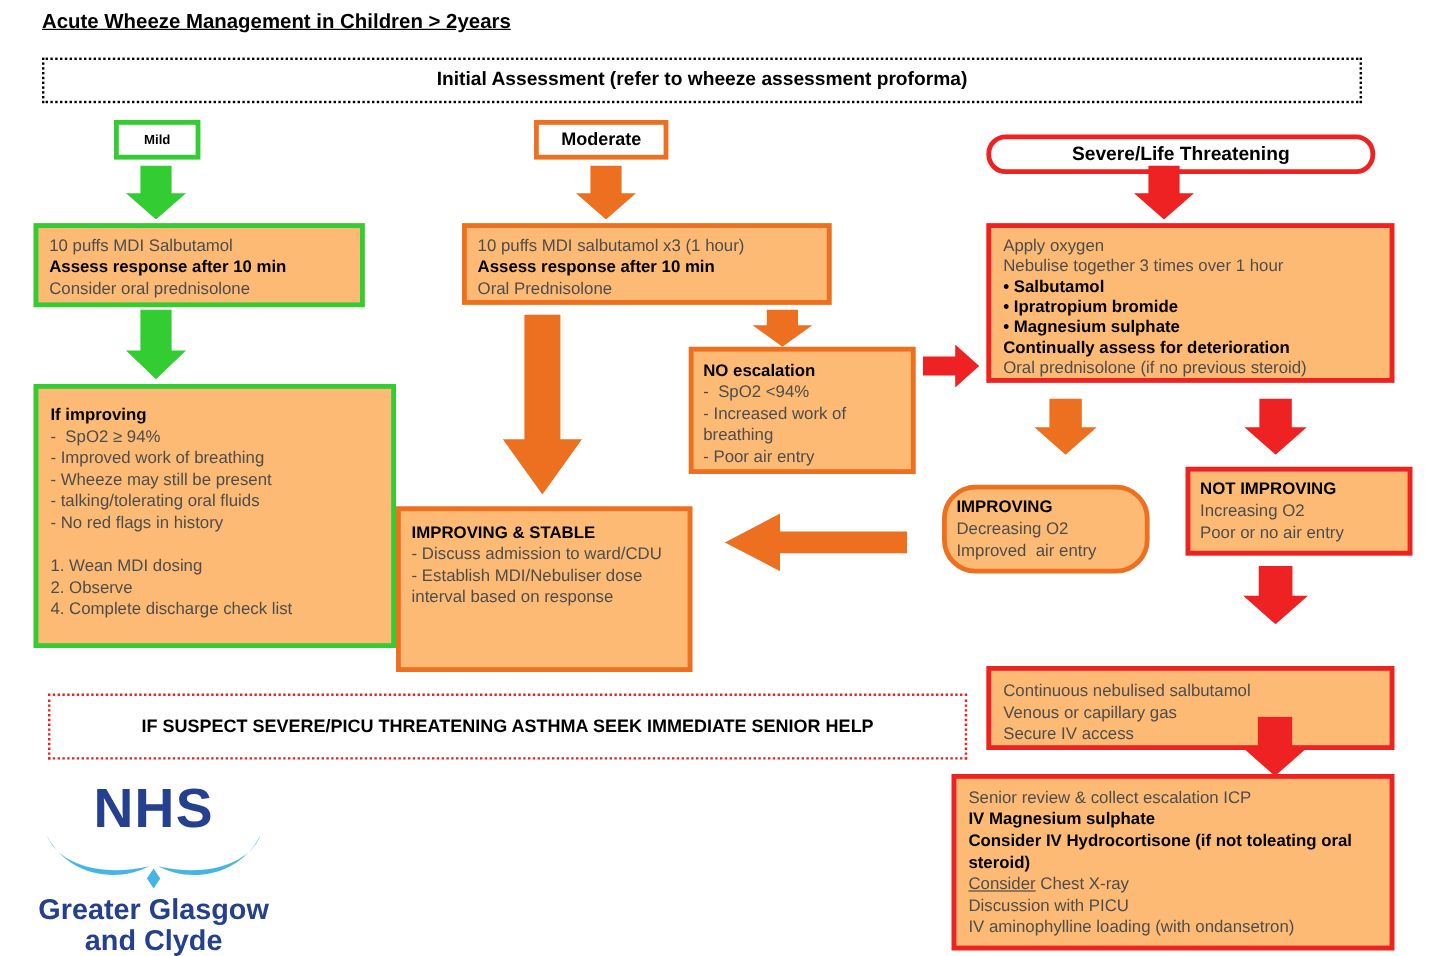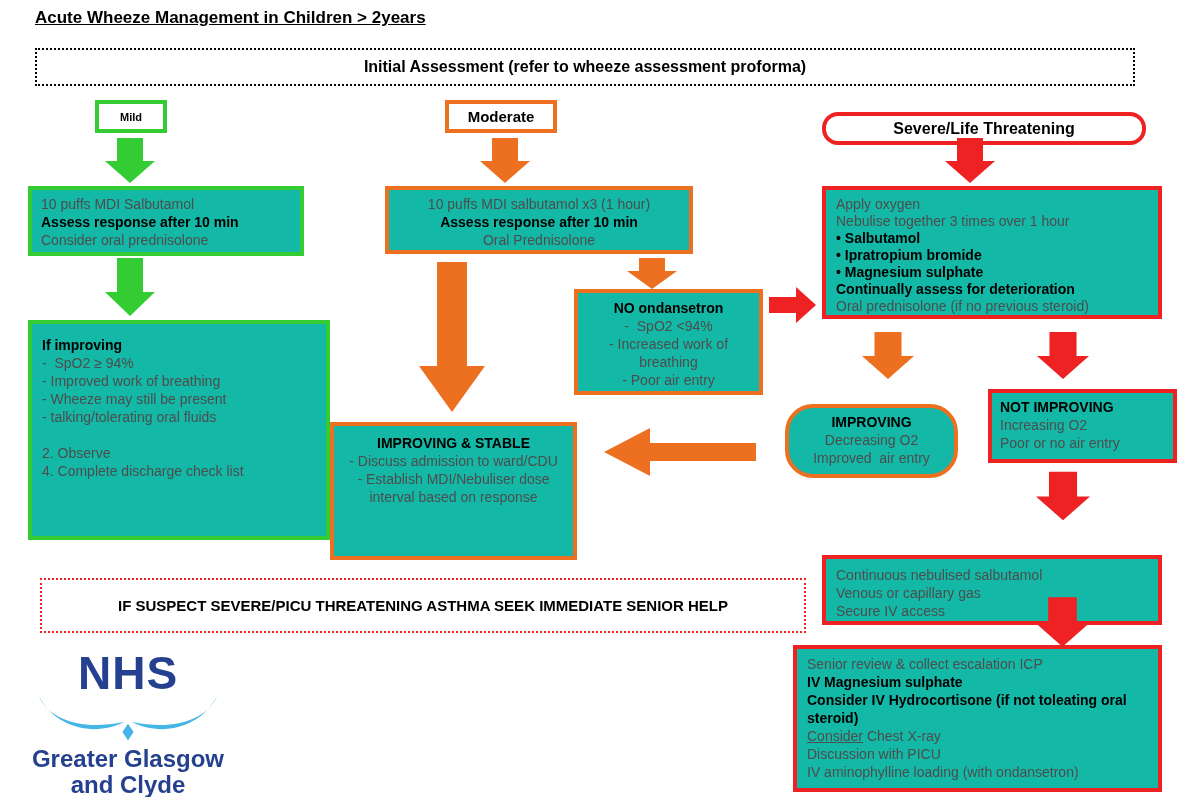--- a/index.html
+++ b/index.html
@@ -4,29 +4,29 @@
 <style>
   html,body{margin:0;padding:0;}
   body{
     font-family:"Liberation Sans","DejaVu Sans",sans-serif;
     background:#ffffff;
     width:1201px;height:797px;position:relative;overflow:hidden;
     color:#000;
   }
   .abs{position:absolute;box-sizing:border-box;}
   .box{
-    position:absolute;box-sizing:border-box;background:#14b8a6;
+    position:absolute;box-sizing:border-box;background:#fdba74;
     font-size:14px;line-height:18px;color:#4d4d4d;
     padding:5px 9px;
   }
   .box .ln{white-space:pre-wrap;}
   .b{font-weight:bold;color:#000;}
   .u{text-decoration:underline;}
   .green-border{border:4px solid var(--green);}
-  .orange-border{border:4px solid var(--orange);text-align:center;}
+  .orange-border{border:4px solid var(--orange);}
   .red-border{border:4px solid var(--red);}
   .fill-green{fill:var(--green);}
   .fill-orange{fill:var(--orange);}
   .fill-red{fill:var(--red);}
   .label-box{
     position:absolute;box-sizing:border-box;background:#fff;
     display:flex;align-items:center;justify-content:center;
     font-weight:bold;color:#000;
   }
   .title{
@@ -86,41 +86,43 @@
 <svg class="abs" style="left:104px;top:258px;" width="52" height="58" viewBox="0 0 50 58">
   <polygon class="fill-green" points="12,0 38,0 38,34 50,34 25,58 0,34 12,34"></polygon>
 </svg>
 
 <div class="box green-border" style="left:28px;top:320px;width:302px;height:220px;padding:12px 10px;">
   <div class="ln b">If improving</div>
   <div class="ln">-  SpO2 ≥ 94%</div>
   <div class="ln">- Improved work of breathing</div>
   <div class="ln">- Wheeze may still be present</div>
   <div class="ln">- talking/tolerating oral fluids</div>
+  <div class="ln">- No red flags in history</div>
   <div class="spacer"></div>
+  <div class="ln">1. Wean MDI dosing</div>
   <div class="ln">2. Observe</div>
   <div class="ln">4. Complete discharge check list</div>
 </div>
 
 <div class="box orange-border" style="left:385px;top:186px;width:308px;height:68px;">
   <div class="ln">10 puffs MDI salbutamol x3 (1 hour)</div>
   <div class="ln b">Assess response after 10 min</div>
   <div class="ln">Oral Prednisolone</div>
 </div>
 
 <svg class="abs" style="left:419px;top:262px;" width="66" height="150" viewBox="0 0 66 150">
   <polygon class="fill-orange" points="18,0 48,0 48,104 66,104 33,150 0,104 18,104"></polygon>
 </svg>
 
 <svg class="abs" style="left:627px;top:258px;" width="50" height="31" viewBox="0 0 50 31">
   <polygon class="fill-orange" points="12,0 38,0 38,13 50,13 25,31 0,13 12,13"></polygon>
 </svg>
 
 <div class="box orange-border" style="left:574px;top:289px;width:189px;height:106px;padding:6px 8px;">
-  <div class="ln b">NO ondansetron</div>
+  <div class="ln b">NO escalation</div>
   <div class="ln">-  SpO2 &lt;94%</div>
   <div class="ln">- Increased work of breathing</div>
   <div class="ln">- Poor air entry</div>
 </div>
 
 <svg class="abs" style="left:769px;top:287px;" width="47" height="36" viewBox="0 0 47 36">
   <polygon class="fill-red" points="0,10 27,10 27,0 47,18 27,36 27,26 0,26"></polygon>
 </svg>
 
 <div class="box orange-border" style="left:330px;top:422px;width:247px;height:138px;padding:8px 9px;">

